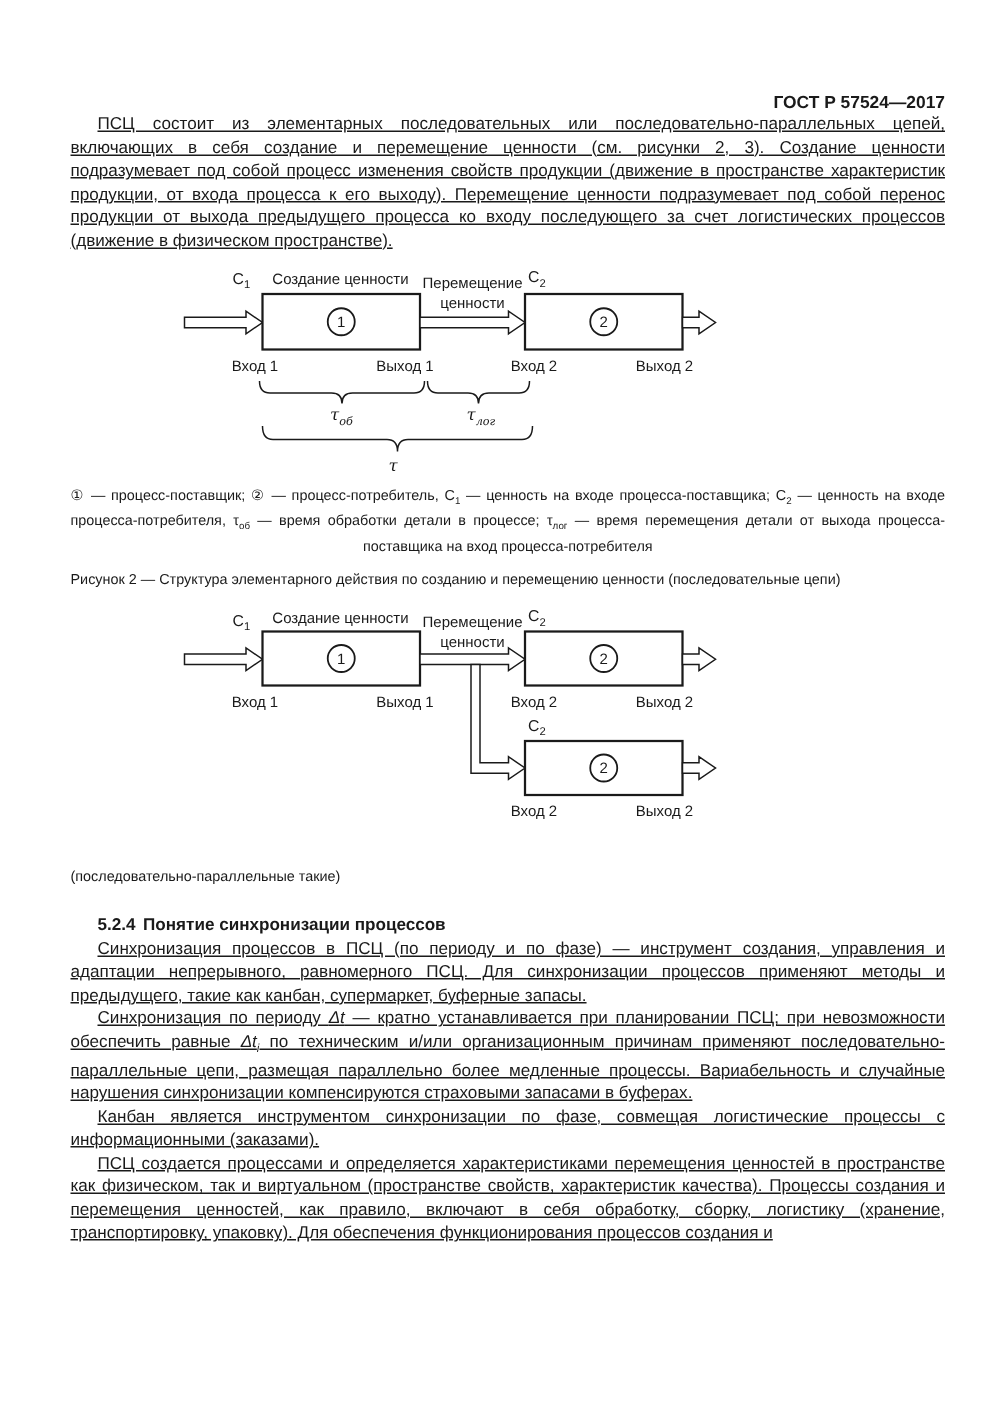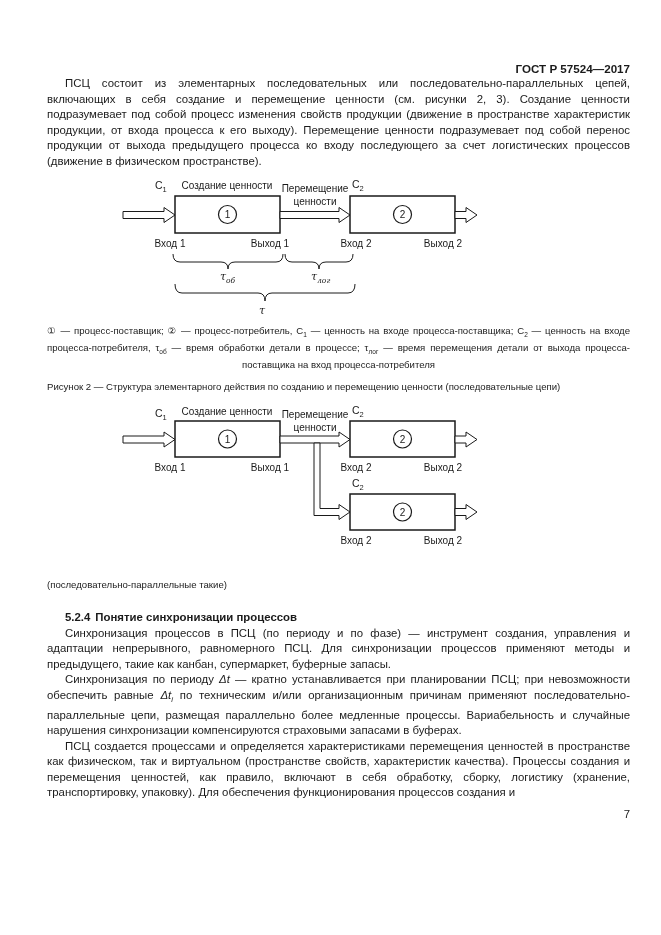--- a/index.html
+++ b/index.html
@@ -4,21 +4,21 @@
 <style>
   html,body { margin:0; padding:0; background:#ffffff; }
   .page {
     width:661px; height:838px; background:#ffffff; color:#1a1a1a;
     box-sizing:border-box; padding:0 31px 0 47px; overflow:hidden;
     font-family:"Liberation Sans", sans-serif; position:relative;
   }
   .header { margin:62px 0 0; text-align:right; font-weight:bold; font-size:11.6px; line-height:14px; }
   .para { margin:0; font-size:11.4px; line-height:15.5px; text-align:justify; }
   .para.first { margin-top:12px; }
-  .indent { text-indent:18px; }
+  .indent { text-indent:18px;text-decoration:underline; }
   sub { font-size:0.68em; }
   .fig { display:block; margin:0 auto; }
   .fig2 { margin-top:7px; }
   .fig3 { margin-top:10px; }
   .legend { margin:3px 0 0; font-size:9.6px; line-height:13px; text-align:justify; text-align-last:center; }
   .caption { margin:9px 0 0; font-size:9.6px; line-height:13.5px; }
   .heading { margin:19px 0 0; padding-left:18px; font-weight:bold; font-size:11.4px; line-height:15.5px; }
   .heading.h525 { margin-top:0; }
   .heading .num { margin-right:5px; }
   .pagenum { margin:6px 0 0; text-align:right; font-size:11.4px; line-height:15px; }
@@ -102,18 +102,19 @@
     <text x="396" y="68" font-size="10" text-anchor="middle">Выход 2</text>
     <text x="309" y="141" font-size="10" text-anchor="middle">Вход 2</text>
     <text x="396" y="141" font-size="10" text-anchor="middle">Выход 2</text>
   </svg>
 
   <p class="caption"><br><span>(последовательно-параллельные такие)</span></p>
 
   <p class="heading"><span class="num">5.2.4</span><span>Понятие синхронизации процессов</span></p>
   <p class="para indent">Синхронизация процессов в ПСЦ (по периоду и по фазе) — инструмент создания, управления и адаптации непрерывного, равномерного ПСЦ. Для синхронизации процессов применяют методы и предыдущего, такие как канбан, супермаркет, буферные запасы.</p>
   <p class="para indent"><span>Синхронизация по периоду </span><i>Δt</i><span> — кратно устанавливается при планировании ПСЦ; при невозможности обеспечить равные </span><i><span>Δt</span><sub>i</sub></i><span> по техническим и/или организационным причинам применяют последовательно-параллельные цепи, размещая параллельно более медленные процессы. Вариабельность и случайные нарушения синхронизации компенсируются страховыми запасами в буферах.</span></p>
+  <p class="para indent">Канбан является инструментом синхронизации по фазе, совмещая логистические процессы с информационными (заказами).</p>
 
   <p class="para indent">ПСЦ создается процессами и определяется характеристиками перемещения ценностей в пространстве как физическом, так и виртуальном (пространстве свойств, характеристик качества). Процессы создания и перемещения ценностей, как правило, включают в себя обработку, сборку, логистику (хранение, транспортировку, упаковку). Для обеспечения функционирования процессов создания и</p>
 
   <div class="pagenum">7</div>
 
 </div>
 
 </body></html>

